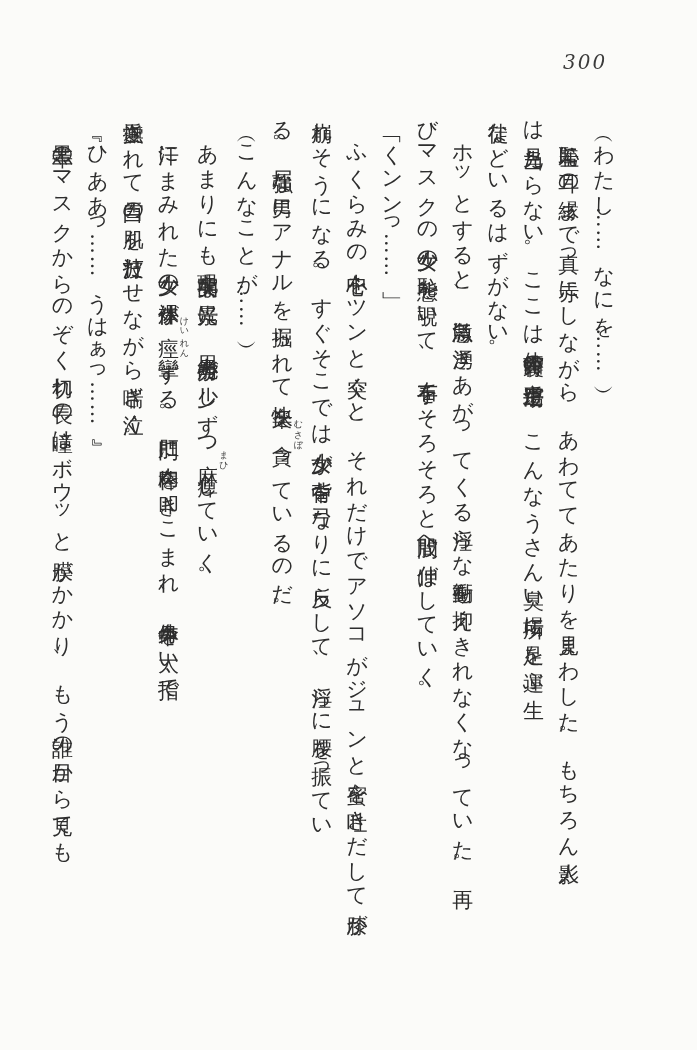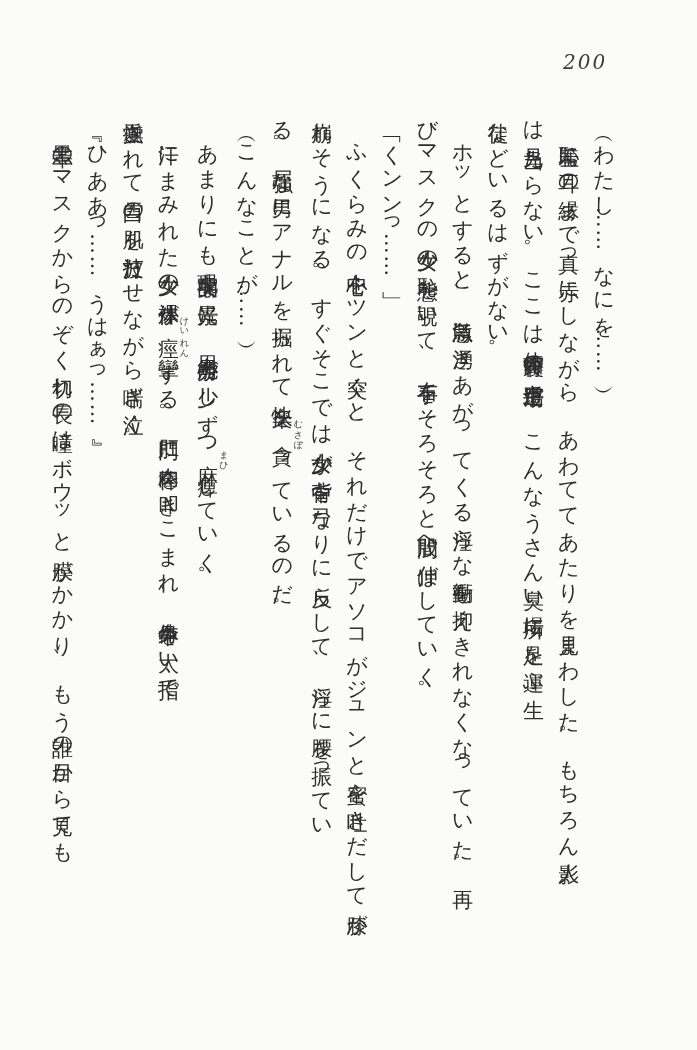--- a/index.html
+++ b/index.html
@@ -49,21 +49,21 @@
     font-size: 9px;
     letter-spacing: 0.5px;
     color: #3b3b3b;
     font-weight: normal;
   }
 </style>
 </head>
 <body>
 
 <div class="page">
-  <div class="page-number">200</div>
+  <div class="page-number">300</div>
   <div class="text-block">
       <div class="tline indent">（わたし……なにを……）</div>
       <div class="tline indent">羞恥に耳の縁まで真っ赤にしながら、あわててあたりを見まわした。もちろん人影</div>
       <div class="tline">は見当たらない。ここは体育館裏の空手道場だ。こんなうさん臭い場所に足を運ぶ生</div>
       <div class="tline">徒などいるはずがない。</div>
       <div class="tline indent">ホッとすると、急激に湧きあがってくる淫らな衝動を抑えきれなくなっていた。再</div>
       <div class="tline">びマスクの少女の恥態を覗いて、右手をそろそろと股間へ伸ばしていく。</div>
       <div class="tline indent">「くンンっ……」</div>
       <div class="tline indent">ふくらみの中心をツンと突くと、それだけでアソコがジュンと蜜を吐きだして膝が</div>
       <div class="tline">崩れそうになる。すぐそこでは少女が背中を弓なりに反らして、淫らに腰を振ってい</div>

